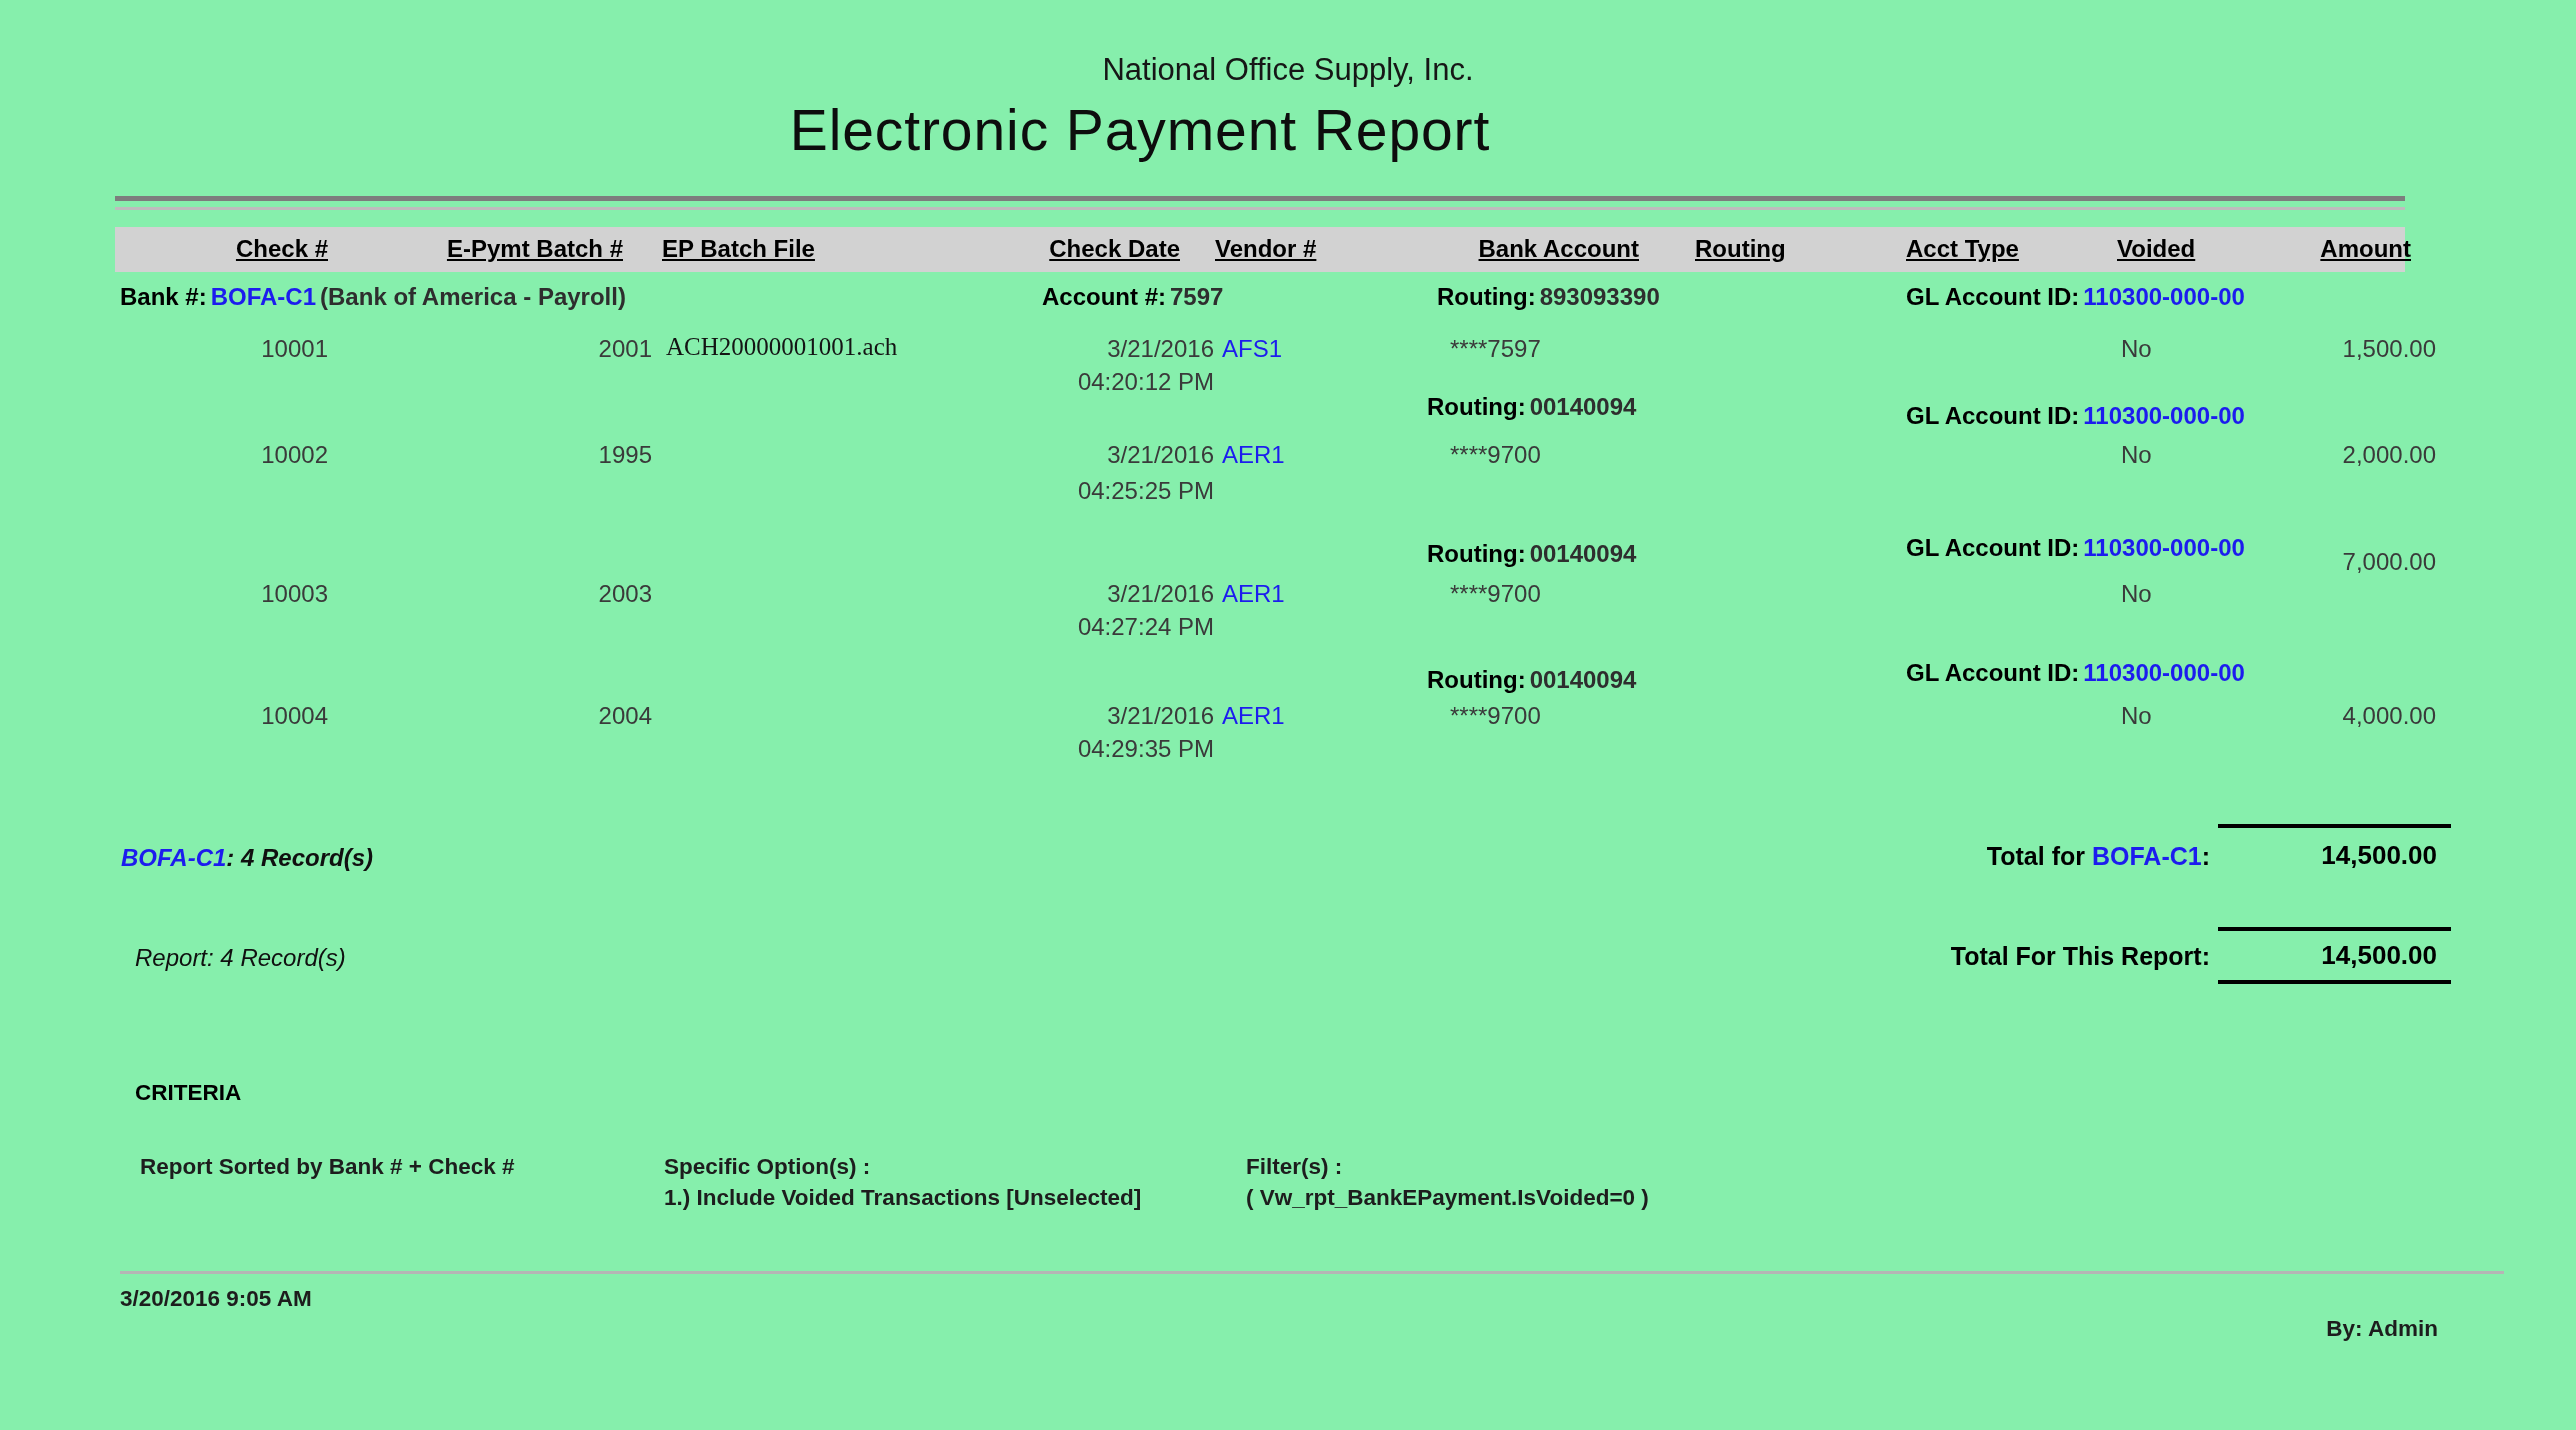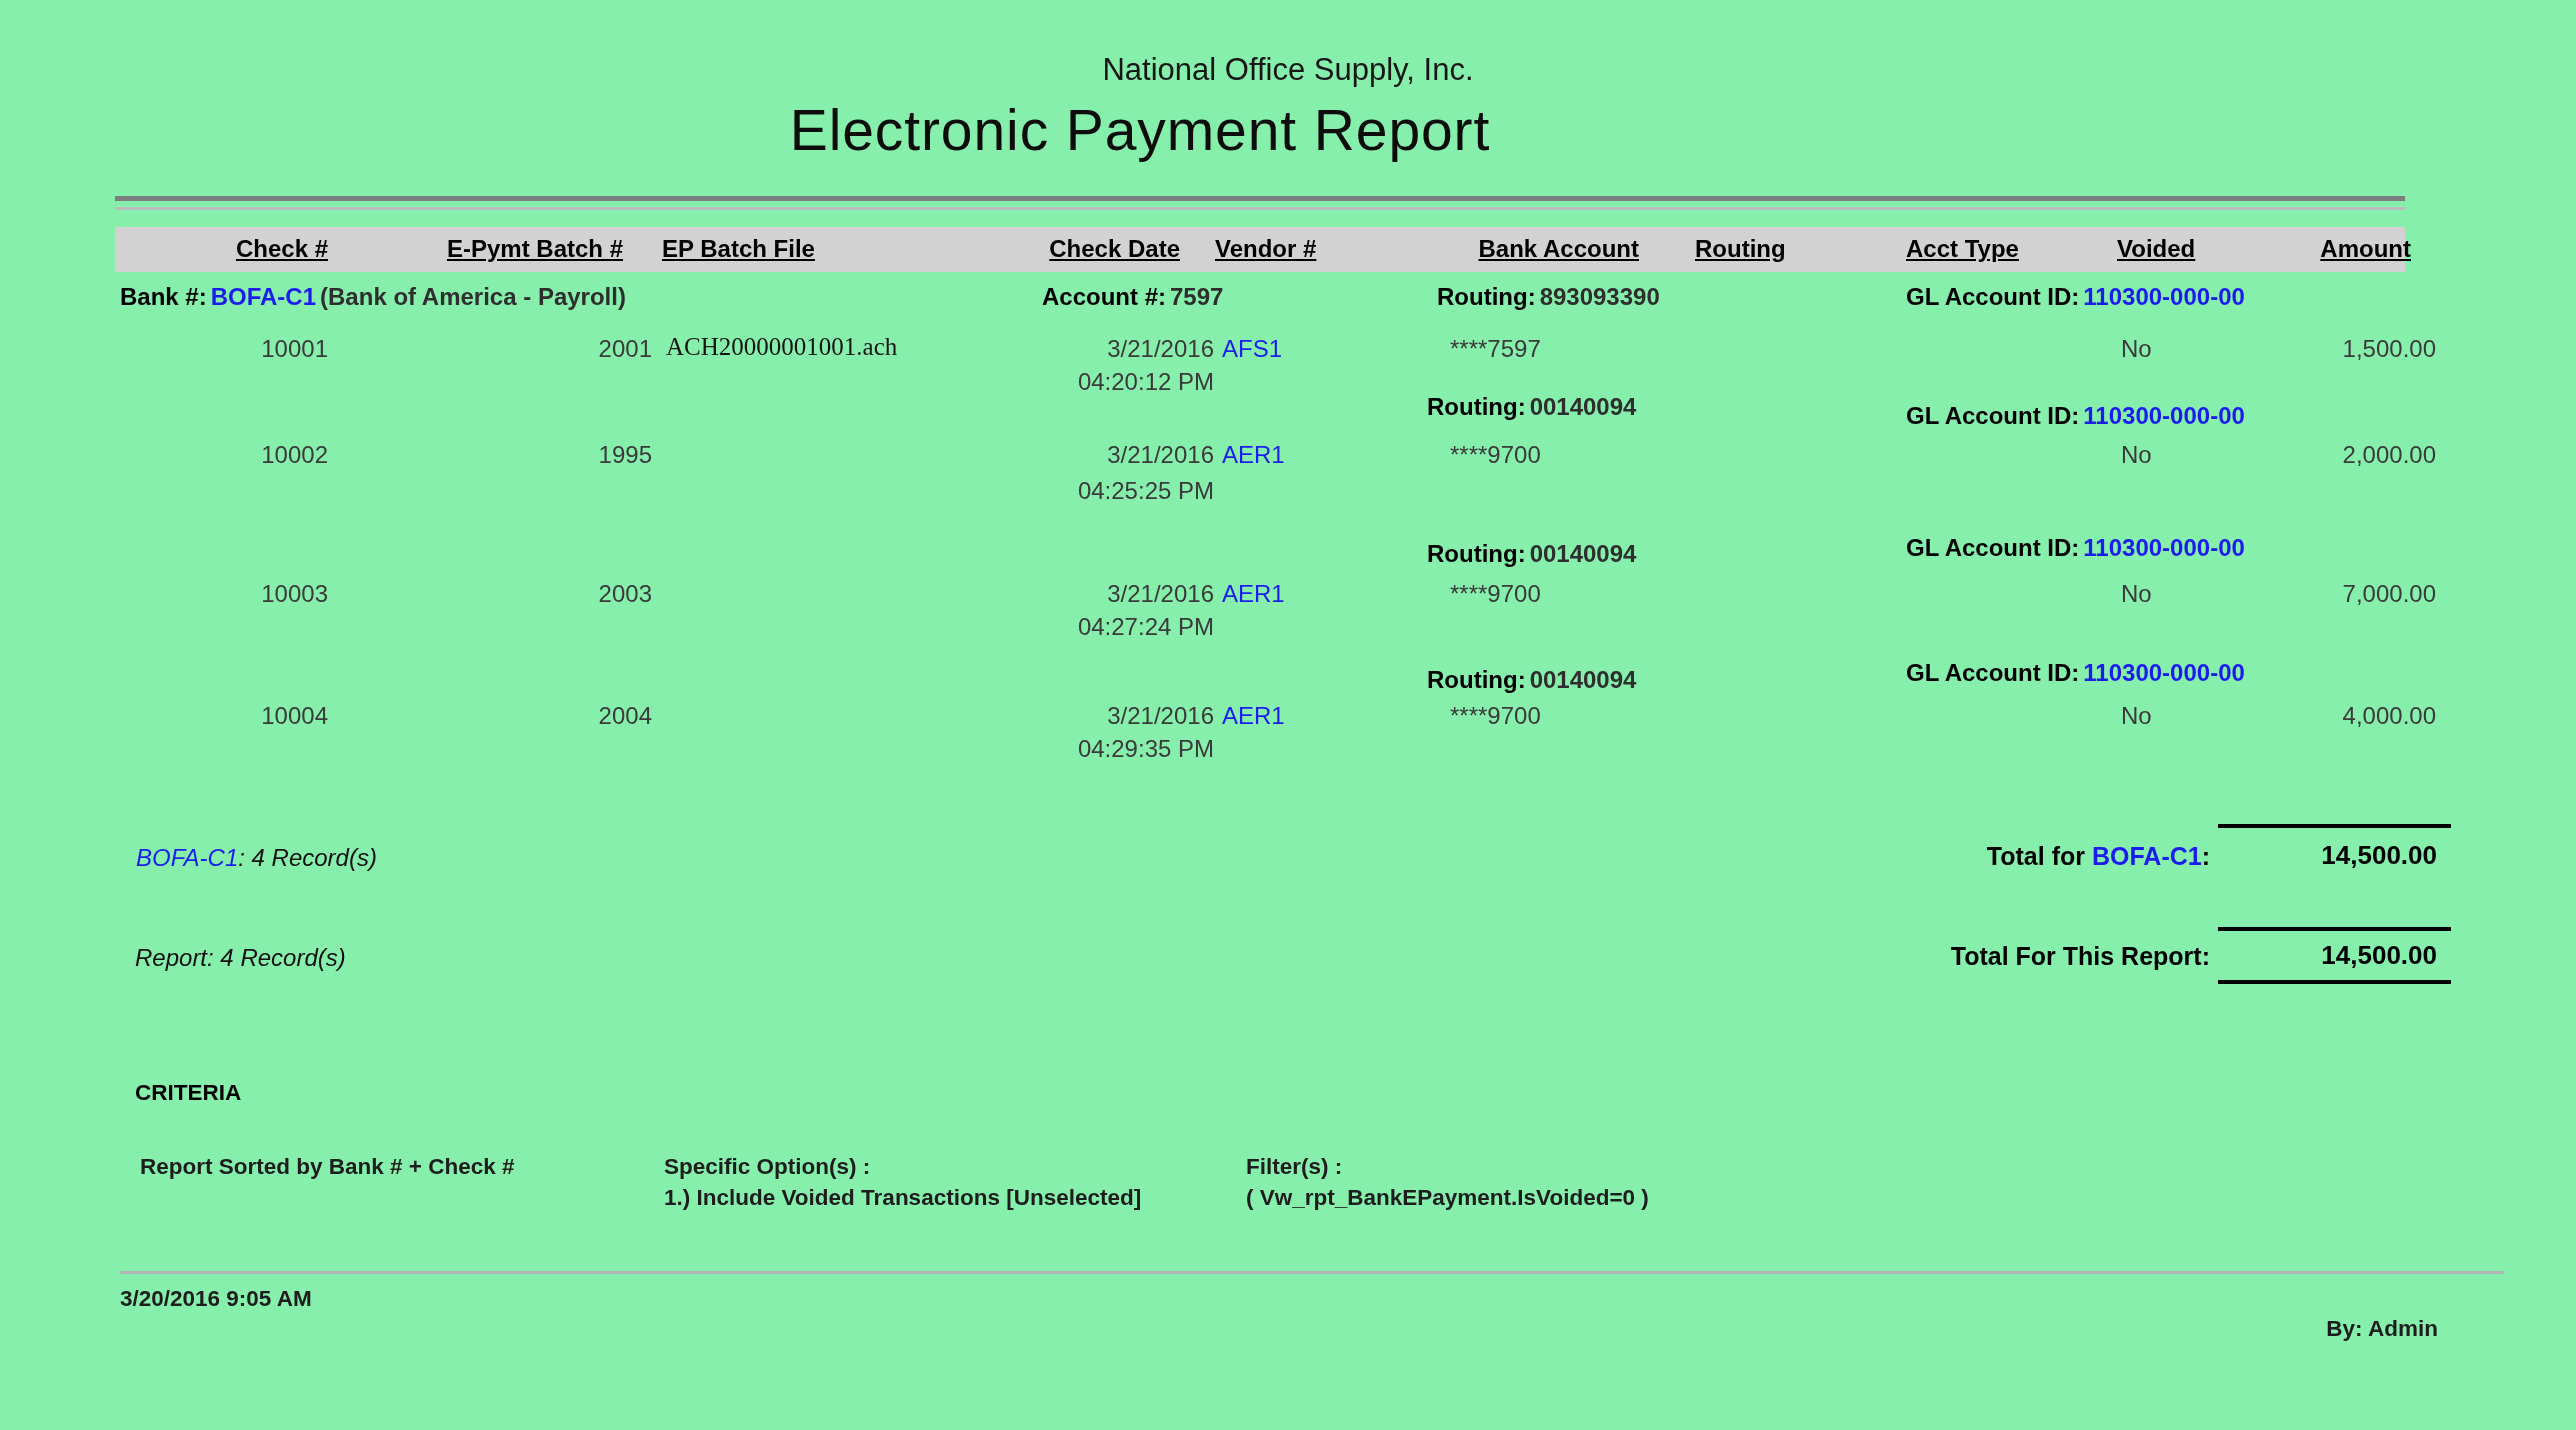--- a/index.html
+++ b/index.html
@@ -122,21 +122,21 @@
   </div>
 
   <div>
     <div class="abs val right" style="left:162px;top:580px;width:166px;">10003</div>
     <div class="abs val right" style="left:468px;top:580px;width:184px;">2003</div>
     <div class="abs val right" style="left:989px;top:580px;width:225px;">3/21/2016</div>
     <div class="abs val right" style="left:989px;top:613px;width:225px;">04:27:24 PM</div>
     <div class="abs val link" style="left:1222px;top:580px;">AER1</div>
     <div class="abs val" style="left:1450px;top:580px;">****9700</div>
     <div class="abs val" style="left:2121px;top:580px;">No</div>
-    <div class="abs val right" style="left:2204px;top:580px;width:232px;text-align:right;">7,000.00</div>
+    <div class="abs val right" style="left:2204px;top:548px;width:232px;text-align:right;">7,000.00</div>
   </div>
 
   <div>
     <div class="abs" style="left:1427px;top:666px;">
       <span class="lbl">Routing:</span>
       <span class="vald" style="font-weight:600;">00140094</span>
     </div>
     <div class="abs" style="left:1906px;top:659px;">
       <span class="lbl">GL Account ID:</span>
       <span class="lbl link" style="font-weight:600;">110300-000-00</span>
@@ -147,21 +147,21 @@
     <div class="abs val right" style="left:162px;top:702px;width:166px;">10004</div>
     <div class="abs val right" style="left:468px;top:702px;width:184px;">2004</div>
     <div class="abs val right" style="left:989px;top:702px;width:225px;">3/21/2016</div>
     <div class="abs val right" style="left:989px;top:735px;width:225px;">04:29:35 PM</div>
     <div class="abs val link" style="left:1222px;top:702px;">AER1</div>
     <div class="abs val" style="left:1450px;top:702px;">****9700</div>
     <div class="abs val" style="left:2121px;top:702px;">No</div>
     <div class="abs val right" style="left:2204px;top:702px;width:232px;">4,000.00</div>
   </div>
 
-  <div class="abs ital" style="left:136px;top:844px;">
+  <div class="abs ital" style="left:121px;top:844px;font-weight:bold;">
     <span class="link" style="font-style:italic;">BOFA-C1</span><span>: 4 Record(s)</span>
   </div>
   <div class="abs blackrule" style="left:2218px;top:824px;width:233px;"></div>
   <div class="abs totlbl right" style="left:1709px;top:842px;width:501px;">
     <span>Total for </span><span class="link">BOFA-C1</span><span>:</span>
   </div>
   <div class="abs totamt right" style="left:2218px;top:840px;width:219px;">14,500.00</div>
 
   <div class="abs ital" style="left:135px;top:944px;">Report: 4 Record(s)</div>
   <div class="abs blackrule" style="left:2218px;top:927px;width:233px;"></div>

